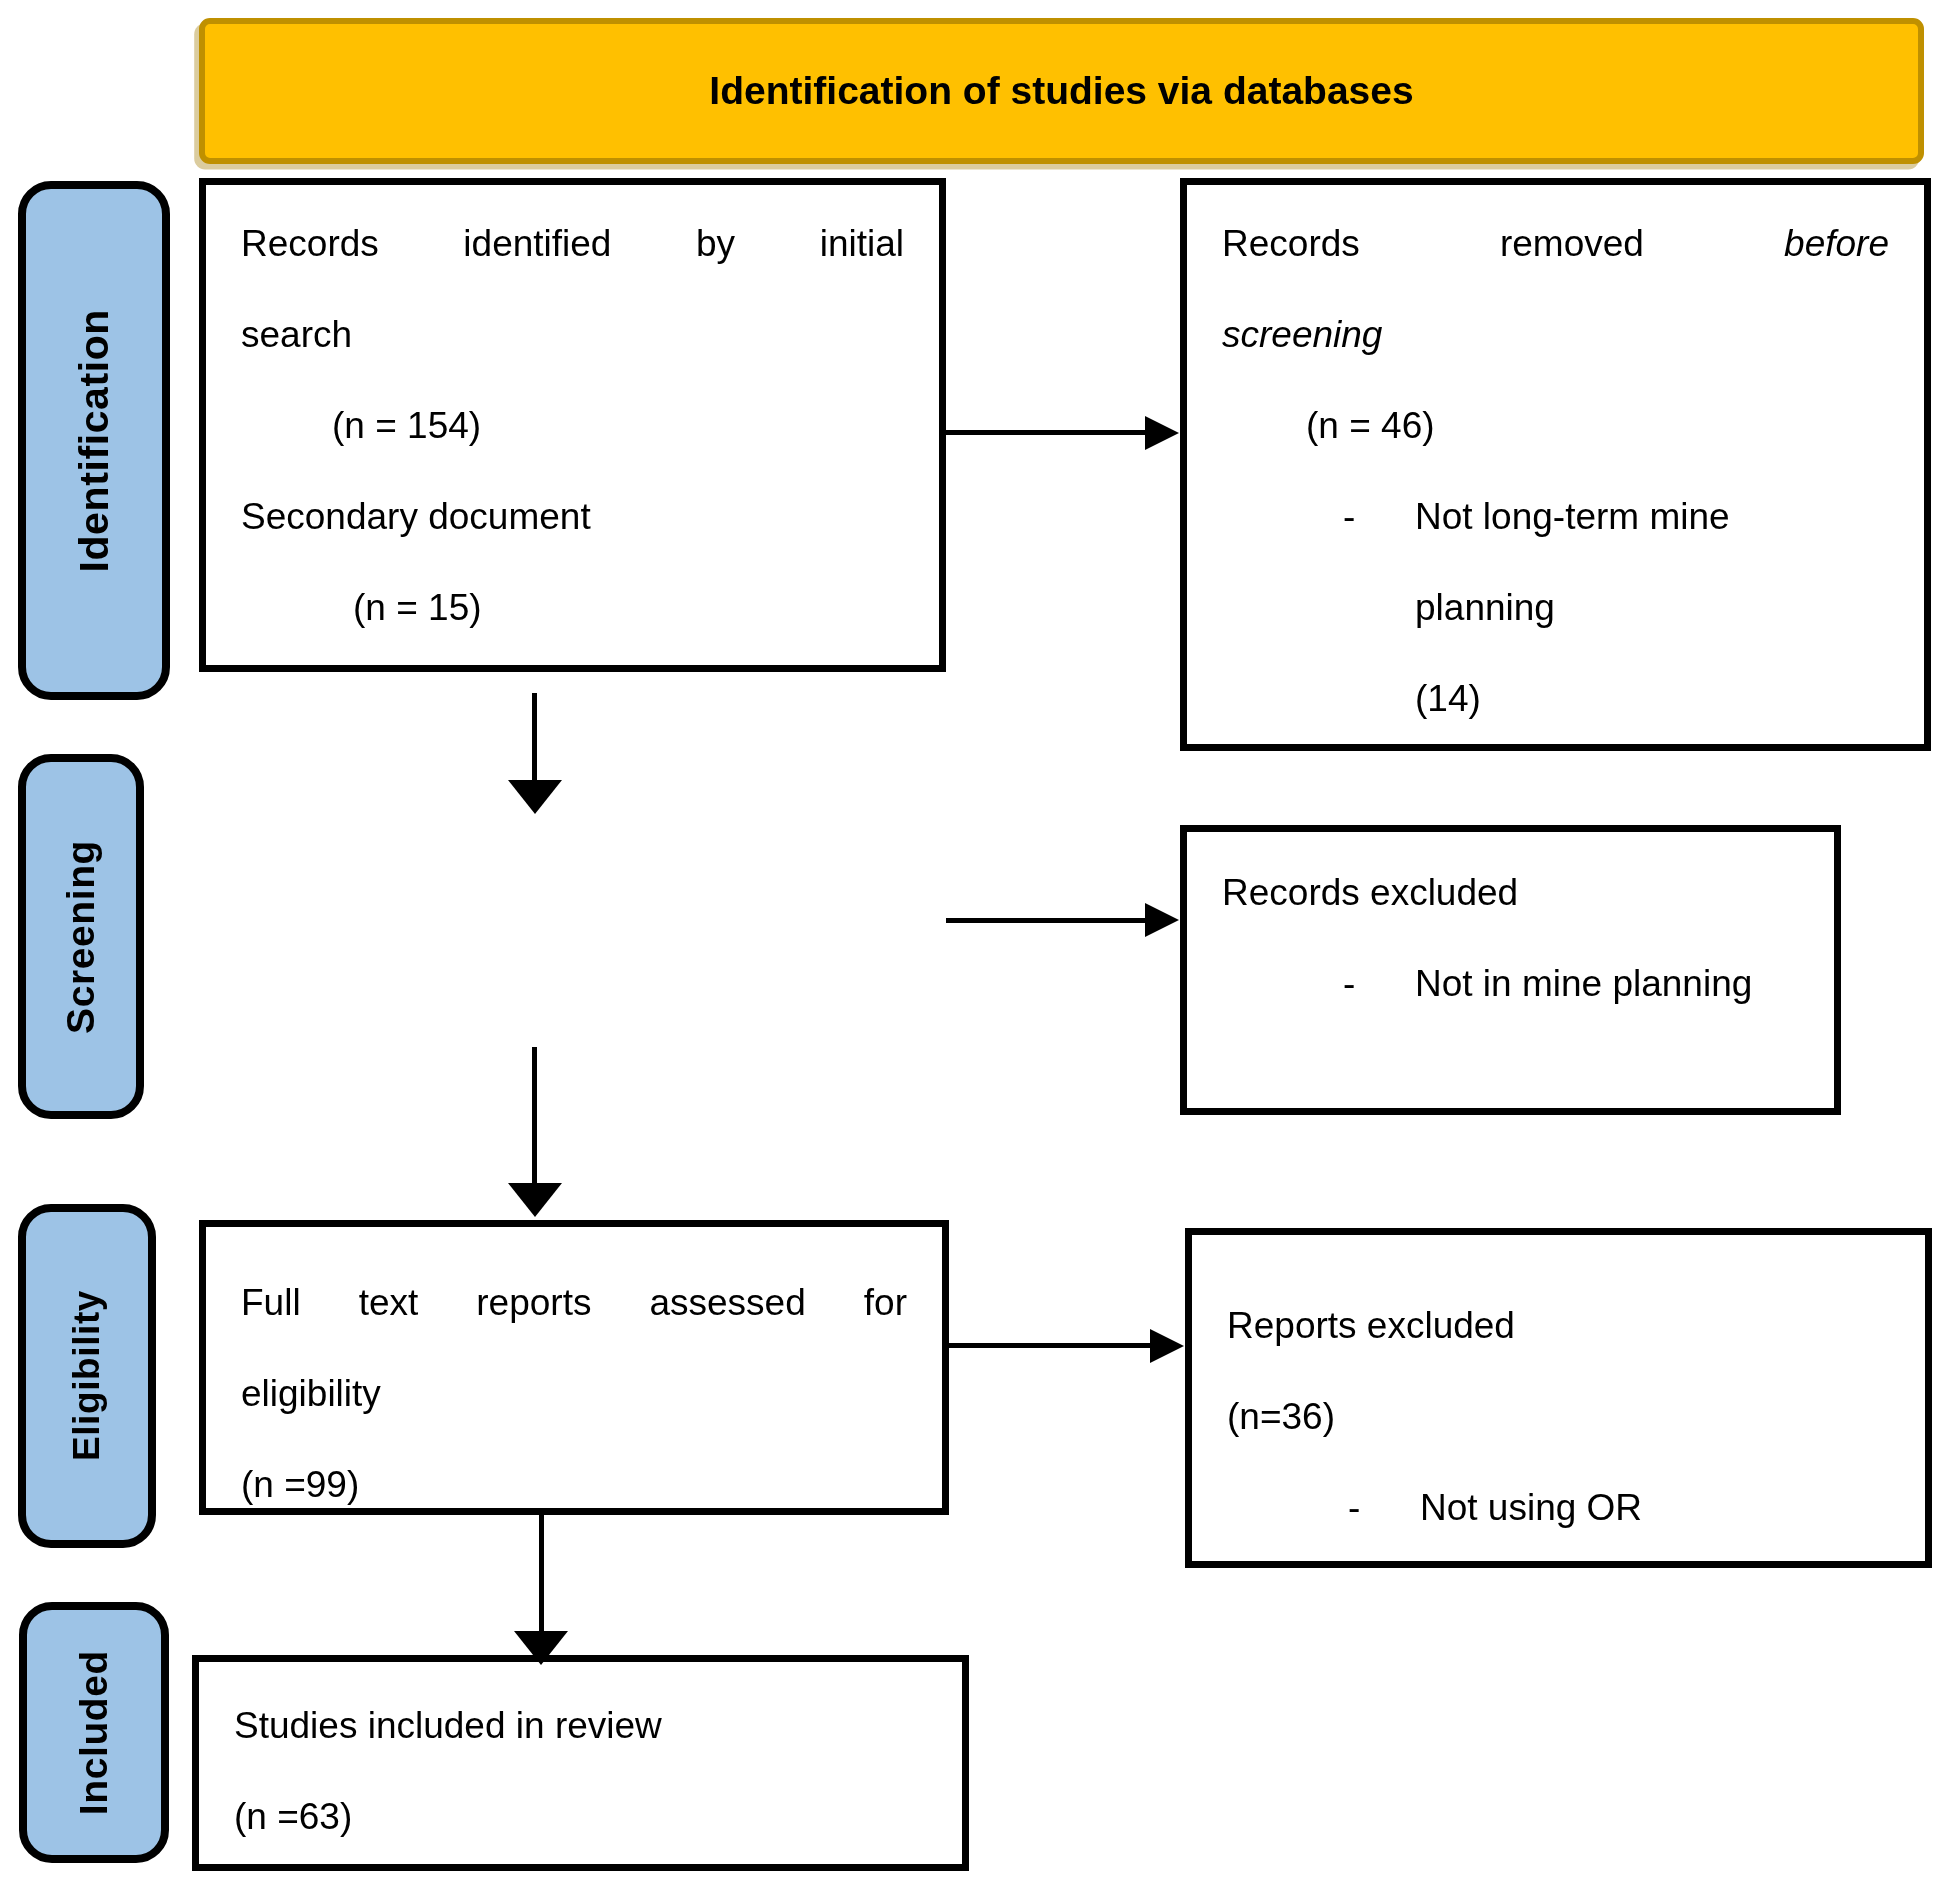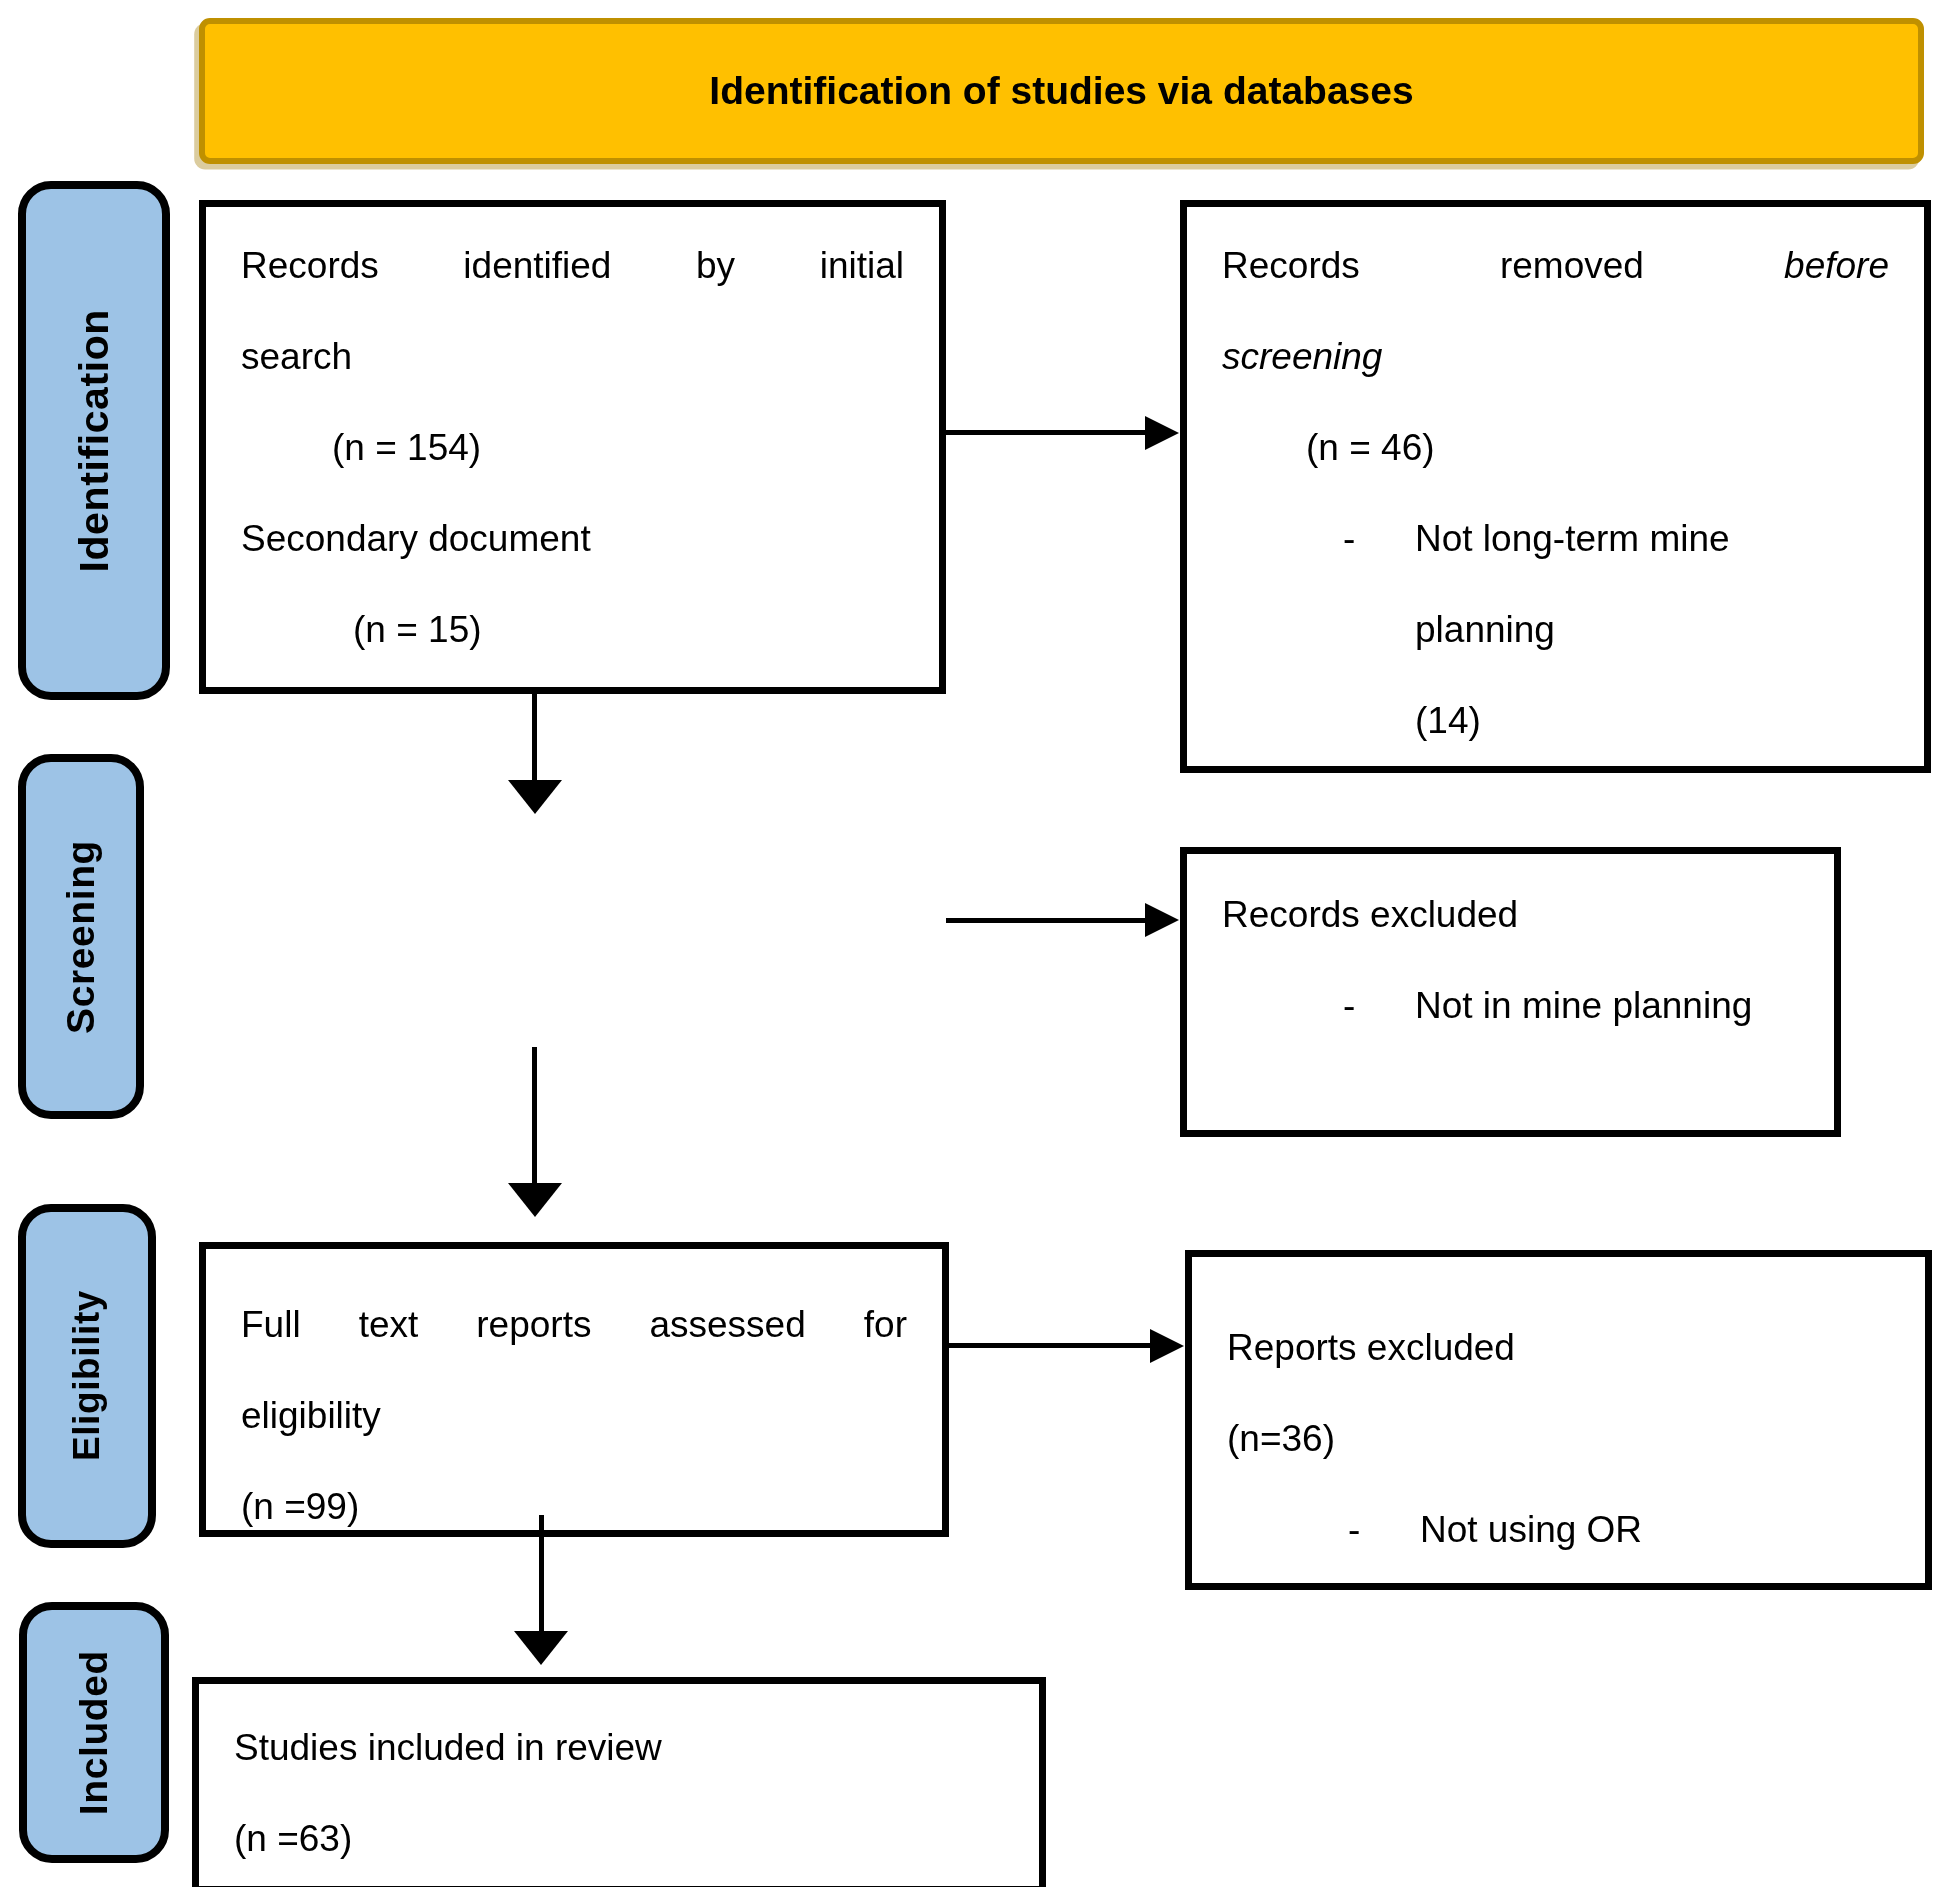--- a/index.html
+++ b/index.html
@@ -22,21 +22,21 @@
     display:flex;align-items:center;justify-content:center;
   }
   .stage .vtext{
     writing-mode:vertical-rl;transform:rotate(180deg);
     font-weight:bold;font-size:41px;letter-spacing:0.6px;white-space:nowrap;
   }
 
   
   .box{
     background:#fff;border:7.2px solid #000;
-    padding:13.3px 35px;font-size:37px;margin-top:22px;
+    padding:13.3px 35px;font-size:37px;
   }
   .line{height:91px;display:flex;align-items:center;white-space:nowrap;}
   .jline{justify-content:space-between;}
   .i{font-style:italic;}
   .ind-n1{padding-left:91px;}
   .ind-n2{padding-left:112px;}
   .ind-n3{padding-left:84px;}
   .bullet{padding-left:121px;}
   .bullet .dash{flex:0 0 auto;width:72px;}
   .bullet-cont{padding-left:193px;}
@@ -147,21 +147,21 @@
     </div>
     <div class="line">
       <span>(n=36)</span>
     </div>
     <div class="line bullet">
       <span class="dash">-</span>
       <span>Not using OR</span>
     </div>
   </div>
 
-  <div class="abs box" style="left:192px;top:1655px;width:854px;height:216px;padding-top:18px;">
+  <div class="abs box" style="left:192px;top:1655px;width:777px;height:216px;padding-top:18px;">
     <div class="line">
       <span>Studies included in review</span>
     </div>
     <div class="line">
       <span>(n =63)</span>
     </div>
   </div>
 
   <div class="abs hline" style="left:946px;top:430px;width:201px;"></div>
   <div class="abs hhead" style="left:1145px;top:416px;"></div>

